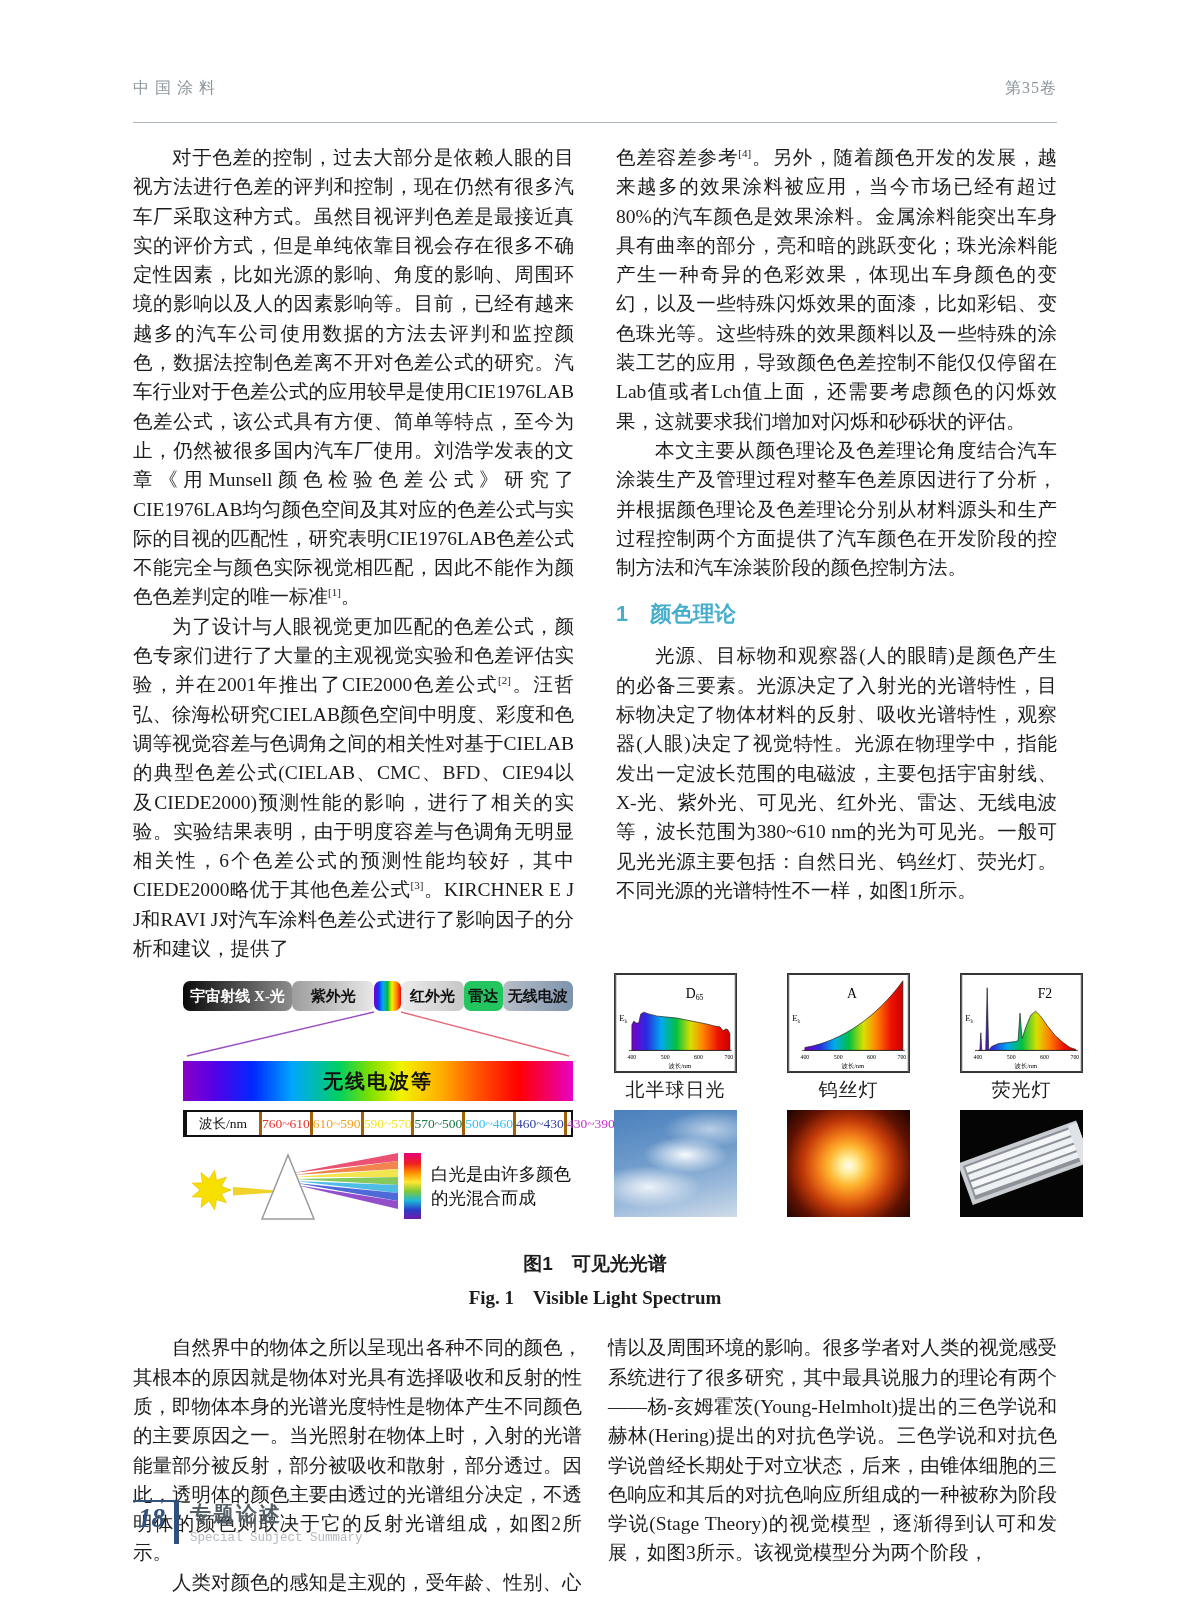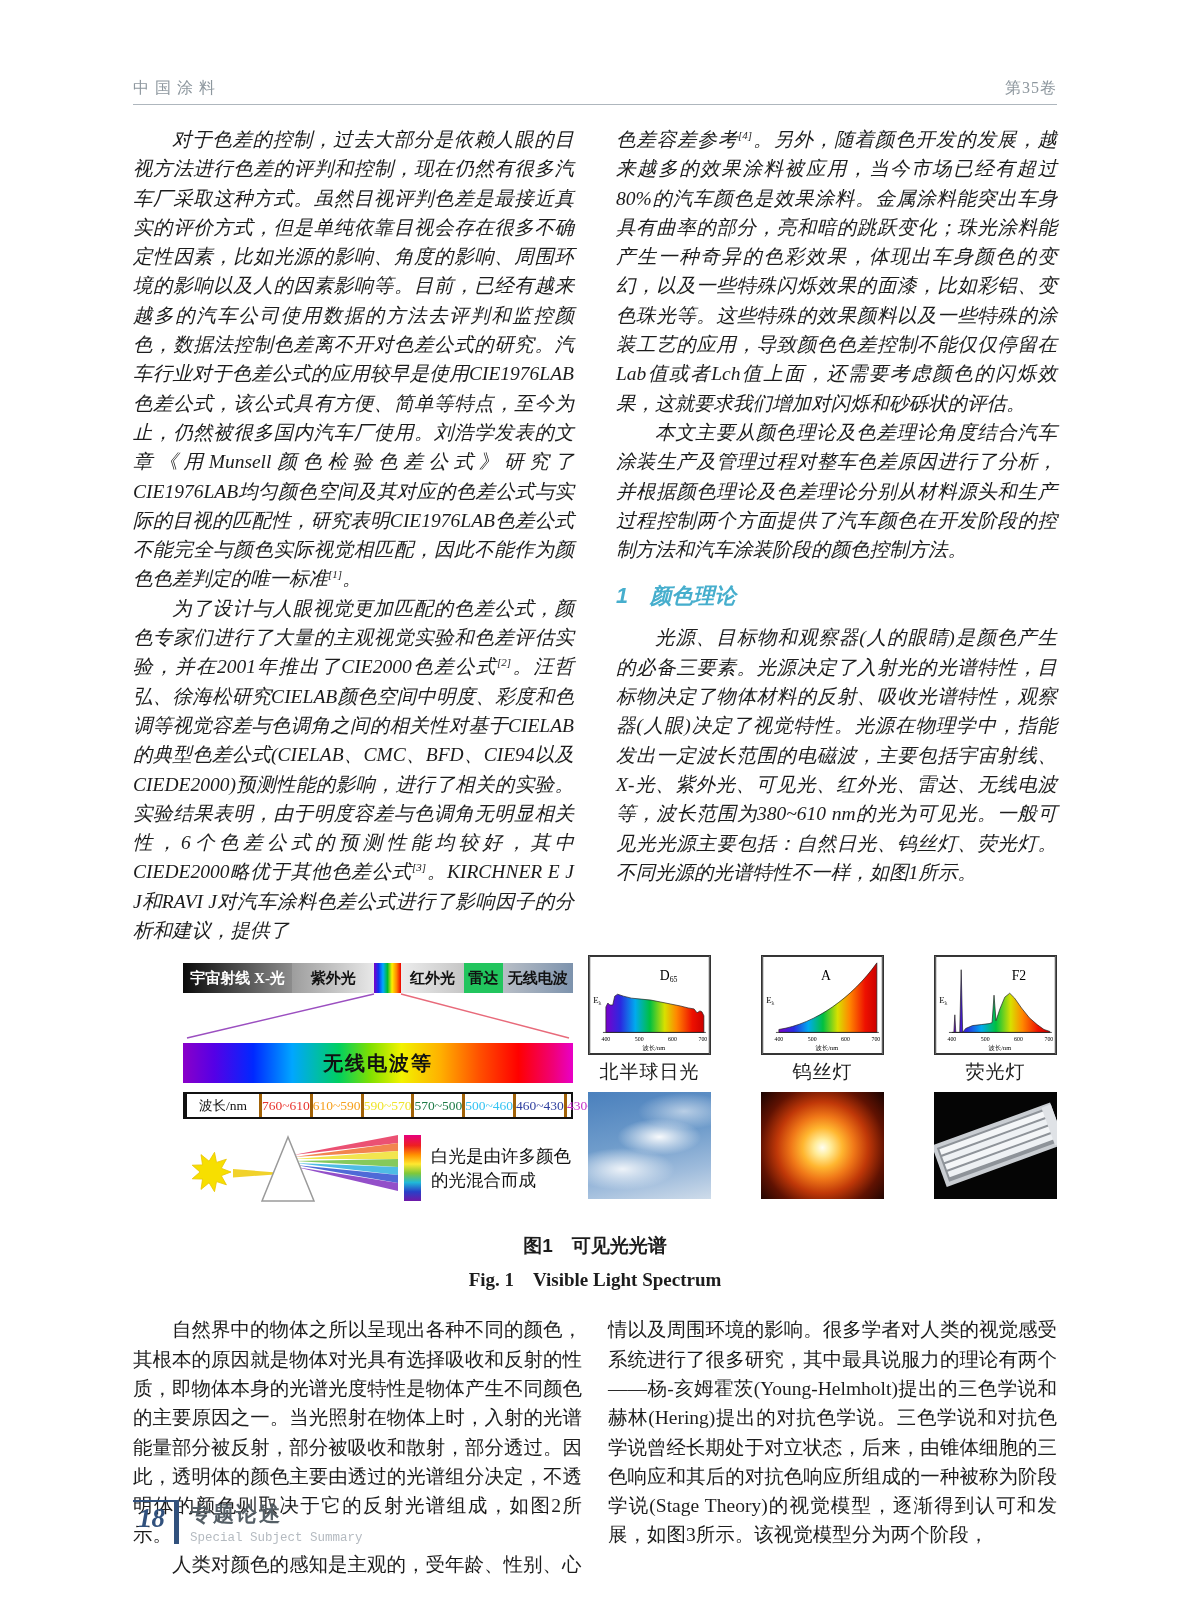--- a/index.html
+++ b/index.html
@@ -7,42 +7,42 @@
   .page {
     width:1187px; height:1600px; background:#ffffff; margin:0 auto;
     position:relative; overflow:hidden;
     font-family:"Liberation Serif","DejaVu Serif",serif;
     color:#1c1c1c;
   }
   .inner { padding:78px 130px 0 133px; }
 
   
   .hdr { display:flex; justify-content:space-between; align-items:flex-end;
-         color:#8d979e; font-size:16px; padding-bottom:5px;
+         color:#8d979e; font-size:16px; padding-bottom:23px;
          border-bottom:1.5px solid #aeb6bd; }
   .hdr .journal { letter-spacing:6px; }
   .hdr .vol { letter-spacing:1px; }
 
   
-  .cols { display:flex; gap:42px; margin-top:20px;font-style:italic; }
+  .cols { display:flex; gap:42px; margin-top:20px; }
   .col { width:449px; }
   p.para { font-size:19.5px; line-height:29.3px; text-align:justify; text-justify:inter-ideograph; }
   p.indent { text-indent:2em; }
   sup.ref { font-size:11px; line-height:0; }
 
   .sec-head { font-family:"Liberation Sans","DejaVu Sans",sans-serif;
               font-weight:bold; font-size:21.5px; color:#46aecd;
               margin:17px 0 13px 0; }
   .sec-head .num { margin-right:22px; }
 
   
   .figure { margin-top:10px; height:250px; position:relative; }
   .fig-left { position:absolute; left:50px; top:8px; width:390px; }
   .em-bar { display:flex; height:30px; font-weight:bold; font-size:15px; }
-  .em-seg { display:flex; align-items:center; justify-content:center; white-space:nowrap; }
+  .em-seg { display:flex; align-items:center; justify-content:center; white-space:nowrap;border-radius:7px; }
   .em-s1 { width:28%; background:linear-gradient(to right,#0b0b0b,#8c8c8c); color:#fff; }
   .em-s2 { width:21%; background:linear-gradient(to right,#9d9d9d,#e8e8e8); color:#111; }
   .em-rainbow { width:7%;
     background:linear-gradient(to right,#7a00cc,#1133ee,#00aaff,#00bb33,#ffee00,#ff8800,#ee0000); }
   .em-s4 { width:16%; background:linear-gradient(to right,#ececec,#c6c6c6); color:#111; }
   .em-s5 { width:10%; background:#22c55e; color:#111; }
   .em-s6 { width:18%; background:linear-gradient(to right,#b8bec6,#7d93ad); color:#111; }
 
   .vis-bar { margin-top:0; height:40px; display:flex; align-items:center; justify-content:center;
     background:linear-gradient(to right,#8a00c8 0%,#5500e6 8%,#0028ff 18%,#00a6ff 28%,#00d060 40%,
@@ -54,21 +54,21 @@
   .wl-cell { display:flex; align-items:center; justify-content:center;
              border-left:3px solid #a16207; white-space:nowrap; flex:1; }
   .wl-cell:first-child { border-left:none; flex:0 0 72px; color:#111; }
 
   .prism-row { display:flex; align-items:center; margin-top:8px; height:82px; }
   .mini-bar { width:17px; height:66px; margin:0 10px 0 6px;
     background:linear-gradient(to bottom,#e6007e,#ee2020 16%,#ff9000 30%,#ffe830 44%,
       #80c838 58%,#20b8d8 72%,#2840c8 86%,#7018a8 100%); }
   .prism-note { font-size:17.5px; line-height:24px; color:#111; white-space:nowrap; }
 
-  .fig-right { position:absolute; left:455px; top:0; width:469px; }
+  .fig-right { position:absolute; left:481px; top:0; width:469px; }
   .spd-row { display:flex; justify-content:space-between; }
   .spd-col { width:123px; text-align:center; }
   .spd-plot { border:1px solid #333; display:block; background:#fff; }
   .spd-cap { font-size:19px; margin-top:4px; letter-spacing:1px; white-space:nowrap; }
   .photo { width:123px; height:107px; margin-top:7px; }
   .photo-sky { background:
       radial-gradient(ellipse 60px 26px at 58% 42%, rgba(255,255,255,.95), rgba(255,255,255,0) 70%),
       radial-gradient(ellipse 75px 30px at 28% 72%, rgba(255,255,255,.85), rgba(255,255,255,0) 70%),
       radial-gradient(ellipse 66px 26px at 78% 18%, rgba(255,255,255,.55), rgba(255,255,255,0) 70%),
       linear-gradient(168deg,#4a80bd 0%,#6f9ccb 45%,#9fbcdc 75%,#cfdcea 100%); }

